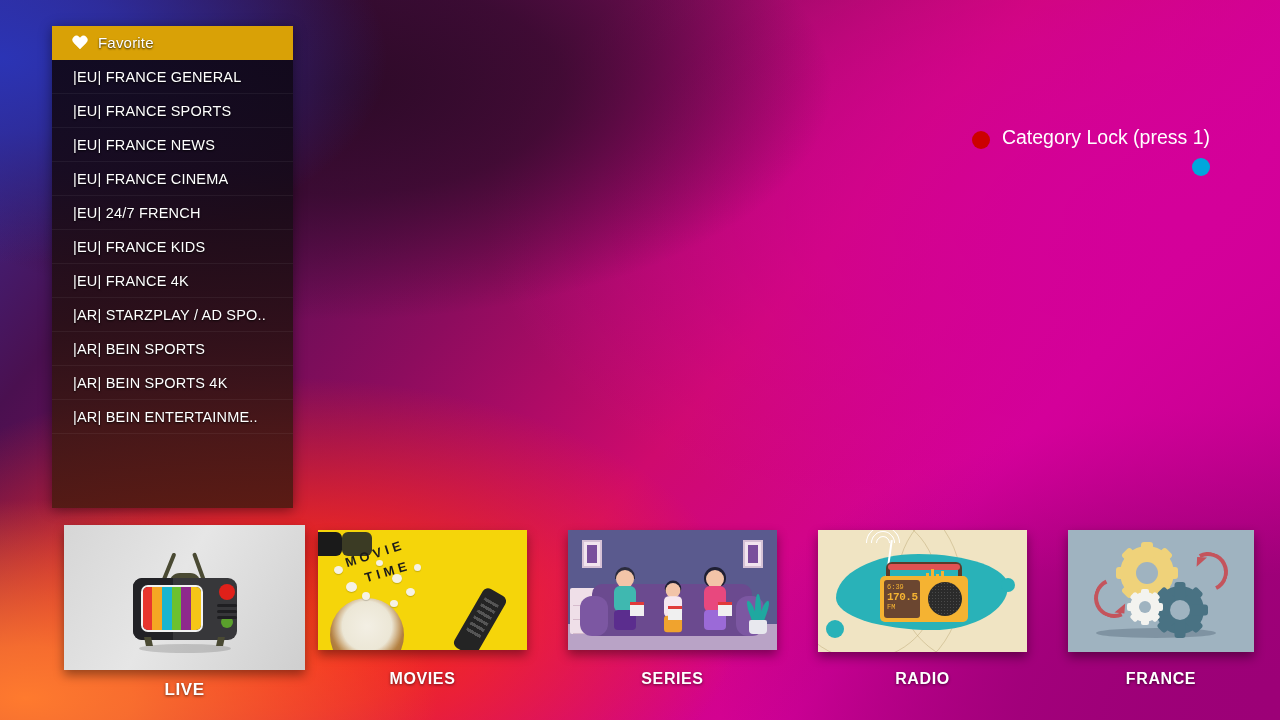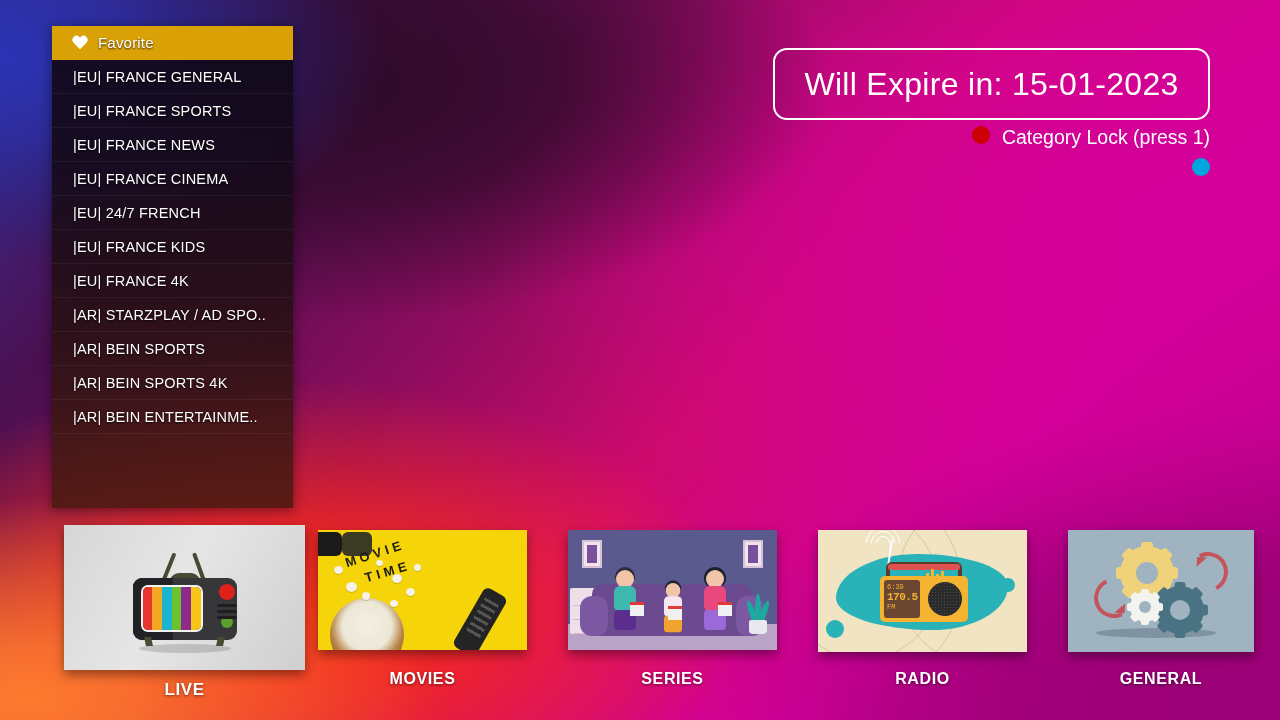--- a/index.html
+++ b/index.html
@@ -100,21 +100,21 @@
     position: absolute;
     left: 773px; top: 126px;
     width: 437px;
     display: flex;
     flex-direction: column;
     align-items: flex-end;
     gap: 9px;
   }
   .legend-row {
     display: flex;
-    align-items: flex-start;
+    align-items: flex-end;
     gap: 12px;
   }
   .legend-dot { width: 18px; height: 18px; border-radius: 50%; flex: 0 0 auto; }
   .legend-text {
     color: #ffffff;
     font-size: 19.5px;
     white-space: nowrap;
   }
 
   
@@ -294,23 +294,20 @@
         <span class="cat-label">|AR| BEIN SPORTS</span>
       </div>
       <div class="cat-row">
         <span class="cat-label">|AR| BEIN SPORTS 4K</span>
       </div>
       <div class="cat-row">
         <span class="cat-label">|AR| BEIN ENTERTAINME..</span>
       </div>
     </div>
 
-  <div id="expiry-banner">
-    <div id="expiry-text">Will Expire in: 15-01-2023</div>
-  </div>
 
   <div id="legend">
       <div class="legend-row">
         <span class="legend-dot" style="background: rgb(204, 0, 0);"></span>
         <span class="legend-text">Category Lock (press 1)</span>
       </div>
       <div class="legend-row">
         <span class="legend-dot" style="background: rgb(0, 166, 221);"></span>
       </div>
     </div>
@@ -476,17 +473,17 @@
           </div>
 
           <div class="arrow" style="right:26px;top:22px;transform:rotate(18deg)">
             <span style="position:absolute;left:-6px;top:-2px;width:0;height:0;border:7px solid transparent;border-bottom-color:#c4545c;transform:rotate(-60deg)"></span>
           </div>
           <div class="arrow" style="left:26px;top:48px;transform:rotate(200deg)">
             <span style="position:absolute;left:-6px;top:-2px;width:0;height:0;border:7px solid transparent;border-bottom-color:#c4545c;transform:rotate(-60deg)"></span>
           </div>
         </div>
       </div>
-      <div class="tile-label" style="top:140px">GENERAL</div>
+      <div class="tile-label" style="top:140px">FRANCE</div>
     </div>
 
   </div>
 </div>
 
 </body></html>

